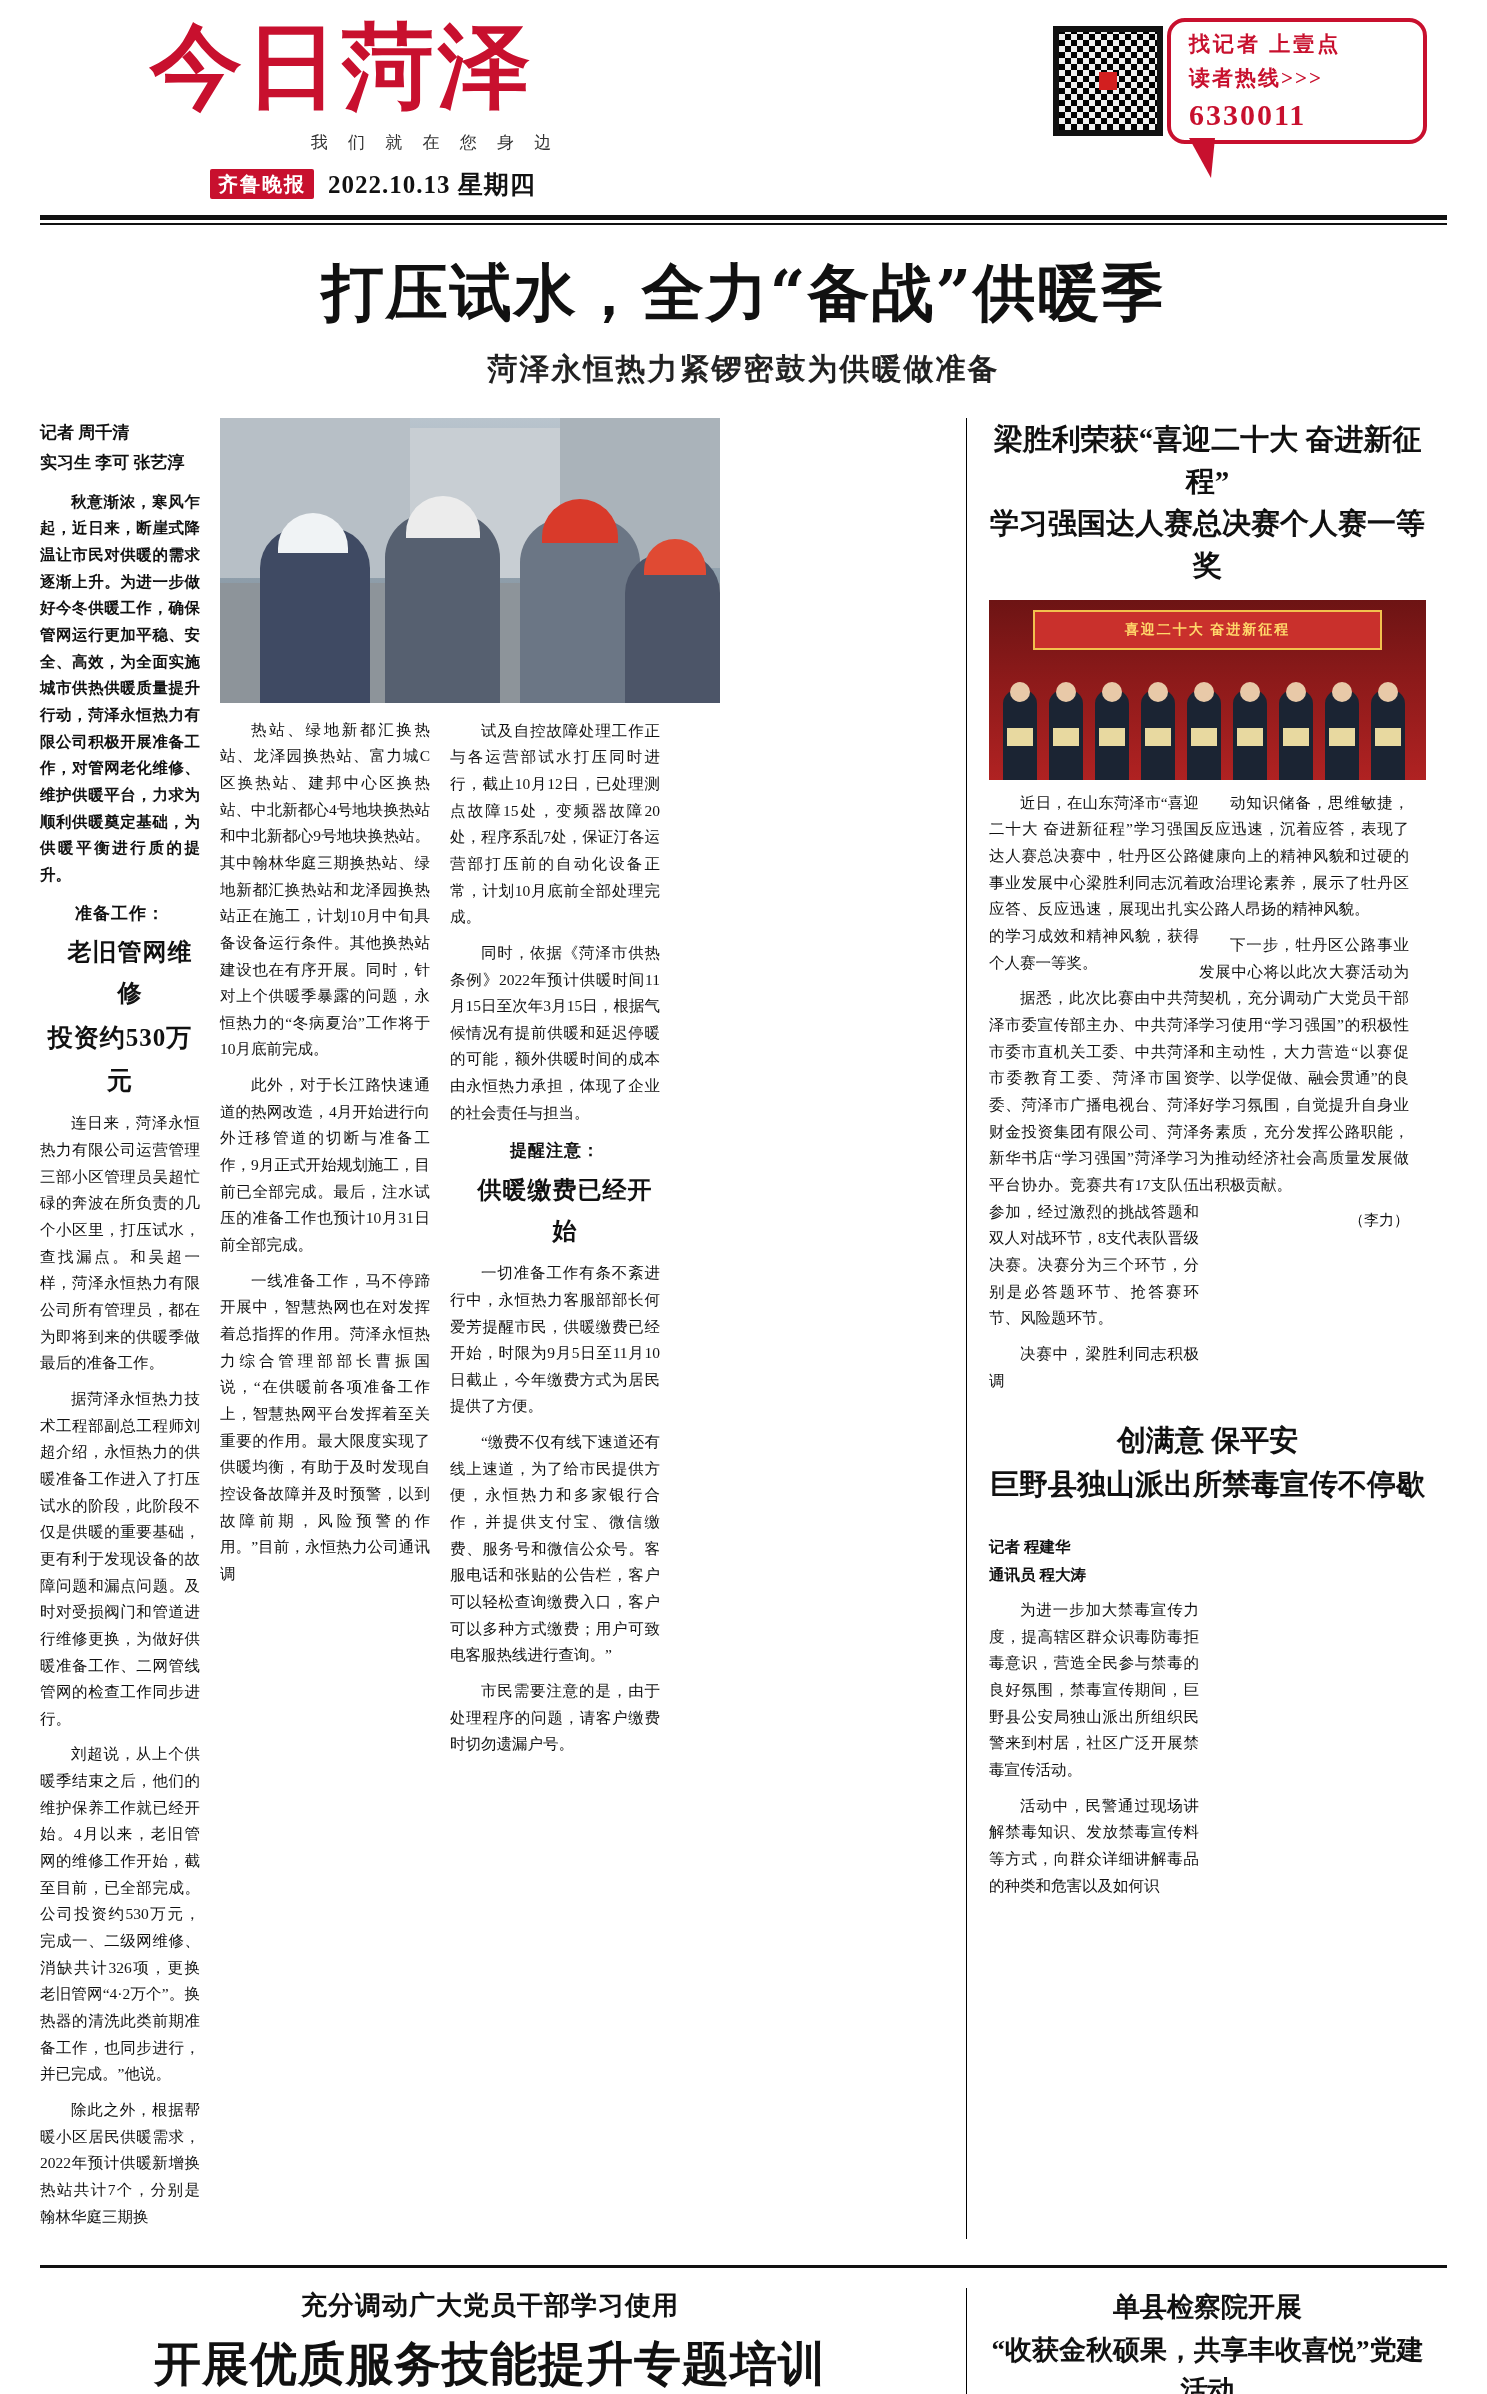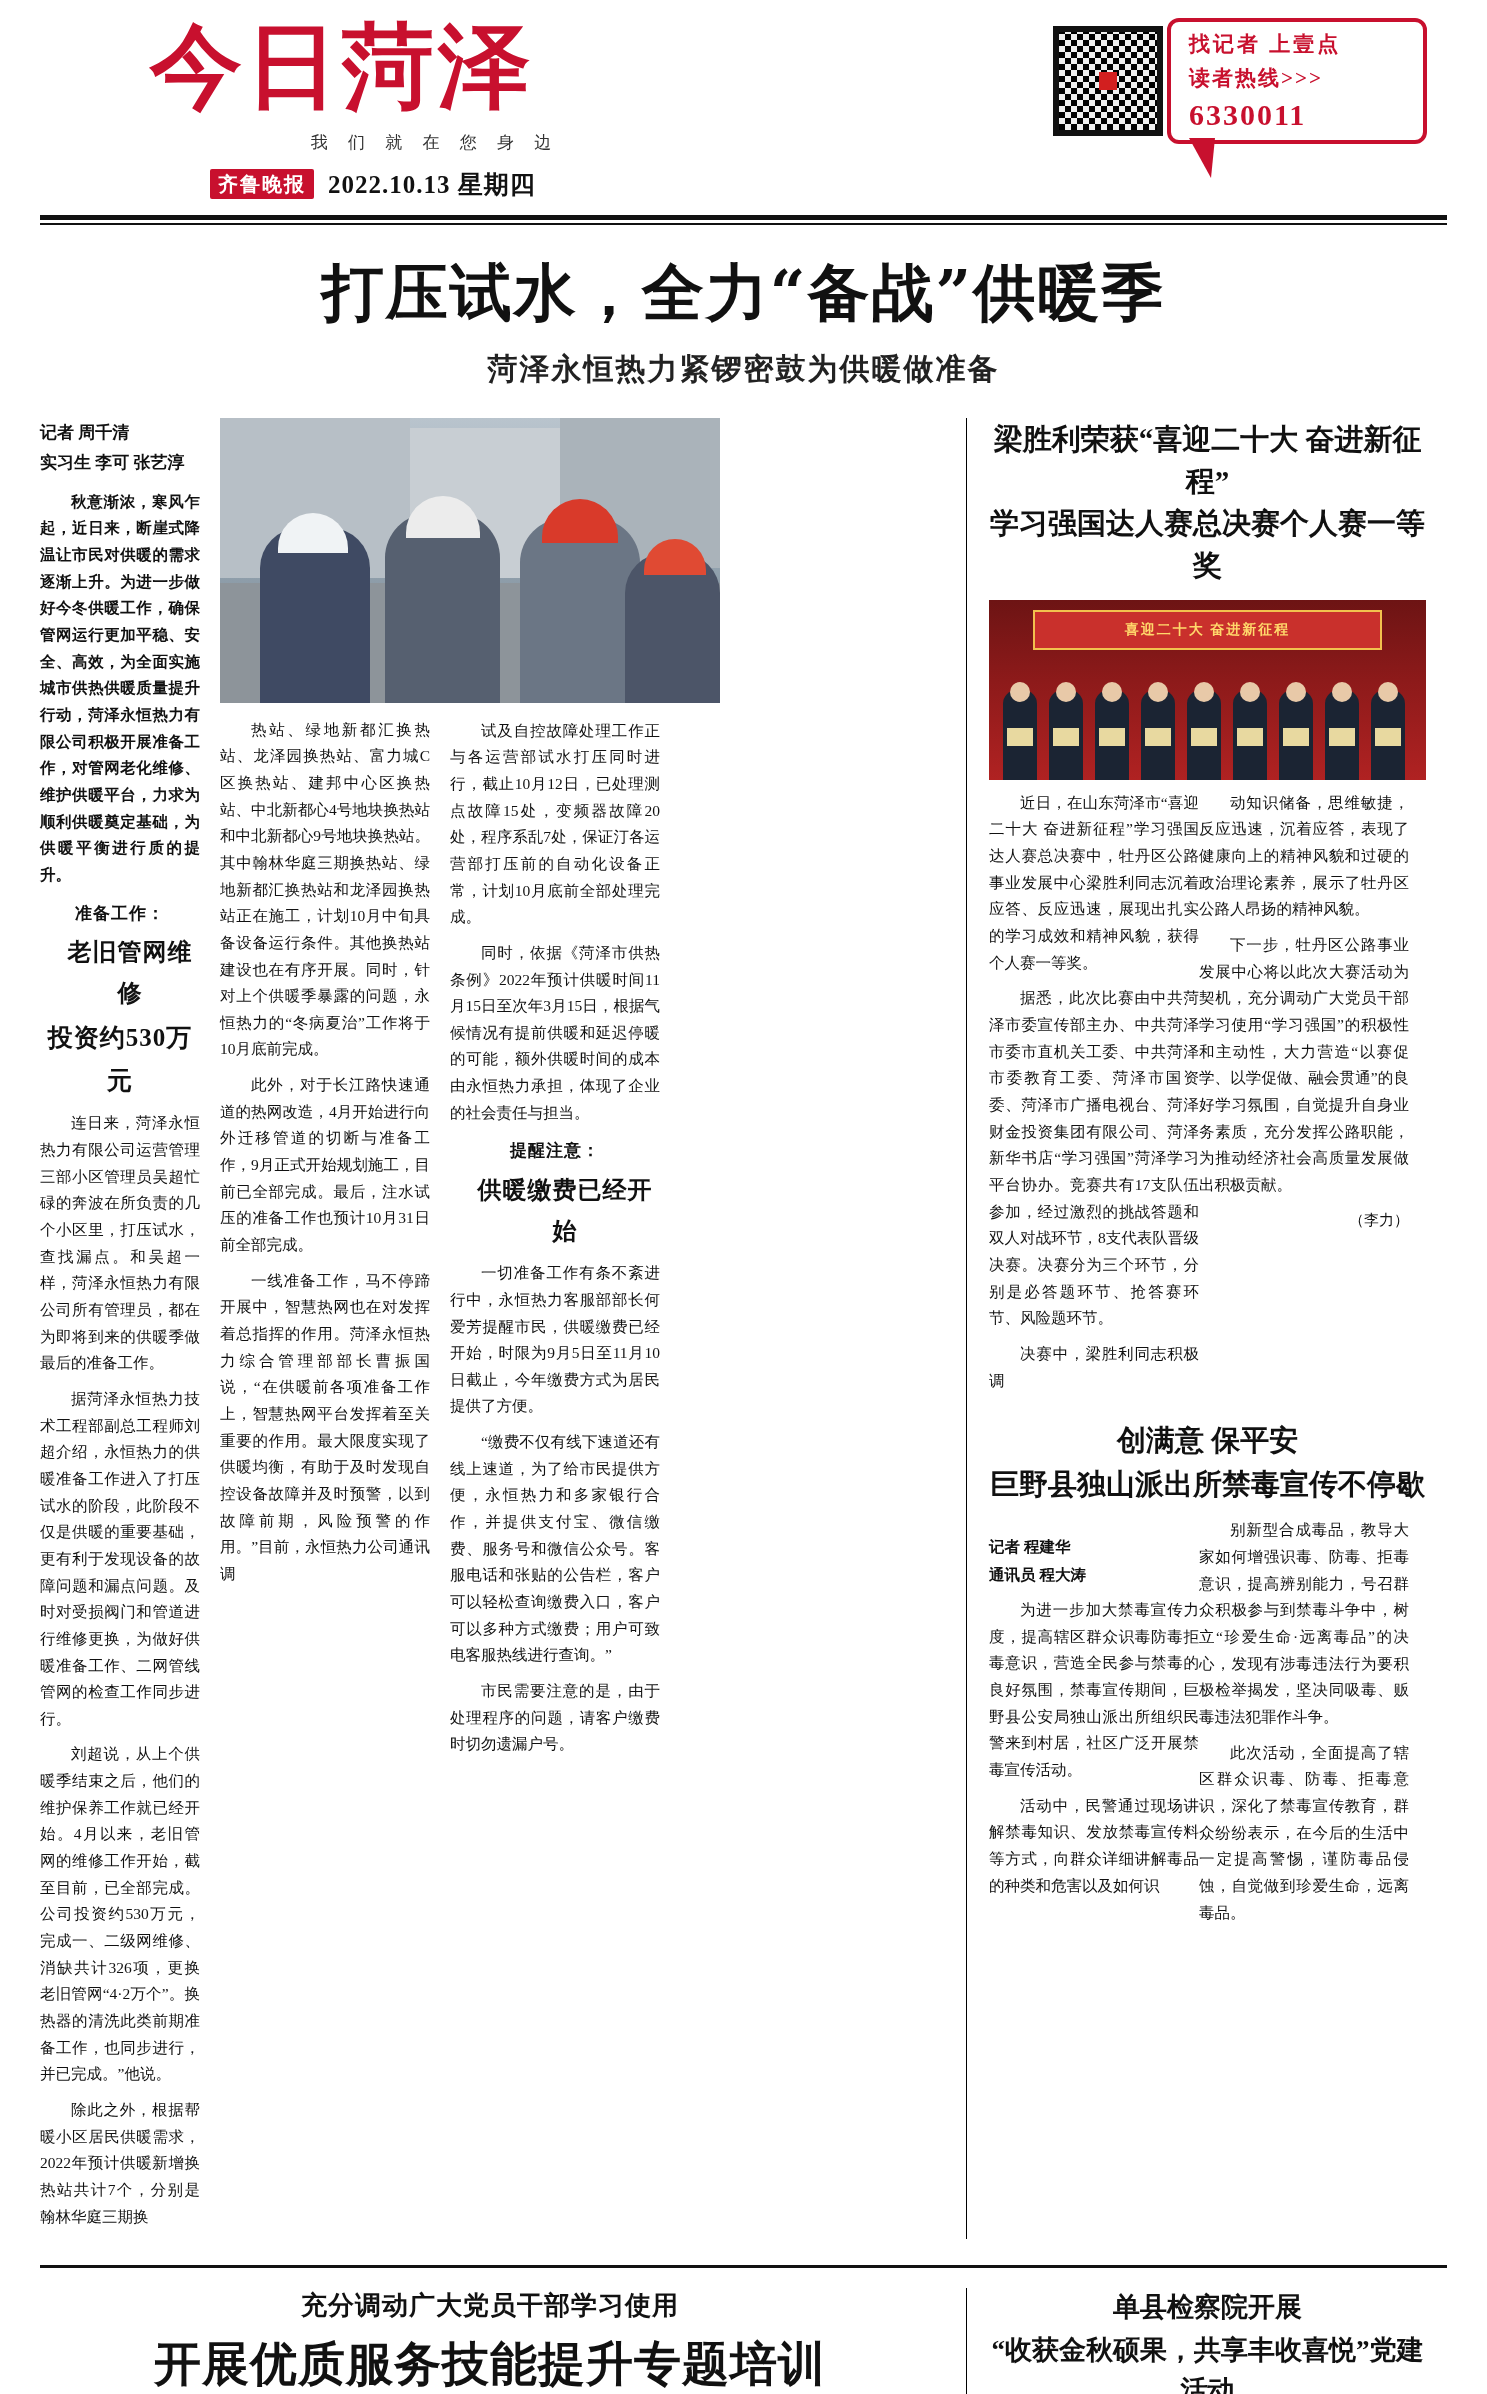--- a/index.html
+++ b/index.html
@@ -43,21 +43,21 @@
 
   .mast-right { margin-left:auto; display:flex; align-items:flex-start; padding-right: 20px; }
   .qr-box { width:110px; height:110px; background:#111; position:relative; margin-top: 8px;}
   .qr-inner { position:absolute; inset:6px; background:
      repeating-linear-gradient(90deg,#fff 0 6px,#111 6px 12px),
      repeating-linear-gradient(0deg,#fff 0 6px,#111 6px 12px);
      background-blend-mode: difference; }
   .qr-center { position:absolute; left:42%; top:42%; width:18px;height:18px;background:#d21f1f; }
   .callout {
     position:relative; margin-left:4px;
-    border:4px solid #c8102e; border-radius:12px;
+    border:4px solid #c8102e; border-radius:18px;
     padding:8px 18px 8px 18px; min-width:260px;
   }
   .callout .c1 { color:#c8102e; font-size:21px; letter-spacing:3px; font-weight:bold; }
   .callout .c2 { color:#c8102e; font-size:21px; letter-spacing:2px; font-weight:bold; margin-top:6px;}
   .callout .c3 { color:#c8102e; font-size:30px; font-weight:bold; letter-spacing:2px; margin-top:6px;}
   .callout:after{
     content:""; position:absolute; left:18px; bottom:-38px;
     border-left:22px solid transparent; border-right:4px solid transparent;
     border-top:40px solid #c8102e;
   }
@@ -296,24 +296,20 @@
       <div class="rz-head2">创满意  保平安</div>
       <div class="rz-head2" style="margin-top:2px">巨野县独山派出所禁毒宣传不停歇</div>
 
       <div class="rz-body" style="margin-top:12px">
         <div class="rc">
           <div class="rz-byline">记者  程建华</div>
           <div class="rz-byline" style="margin-top:0">通讯员  程大涛</div>
           <p style="margin-top:8px">为进一步加大禁毒宣传力度，提高辖区群众识毒防毒拒毒意识，营造全民参与禁毒的良好氛围，禁毒宣传期间，巨野县公安局独山派出所组织民警来到村居，社区广泛开展禁毒宣传活动。</p>
           <p>活动中，民警通过现场讲解禁毒知识、发放禁毒宣传料等方式，向群众详细讲解毒品的种类和危害以及如何识</p>
         </div>
-        <div class="rc">
-          <p>别新型合成毒品，教导大家如何增强识毒、防毒、拒毒意识，提高辨别能力，号召群众积极参与到禁毒斗争中，树立“珍爱生命·远离毒品”的决心，发现有涉毒违法行为要积极检举揭发，坚决同吸毒、贩毒违法犯罪作斗争。</p>
-          <p>此次活动，全面提高了辖区群众识毒、防毒、拒毒意识，深化了禁毒宣传教育，群众纷纷表示，在今后的生活中一定提高警惕，谨防毒品侵蚀，自觉做到珍爱生命，远离毒品。</p>
-        </div>
       </div>
     </div>
   </div>
 
   <div class="bottom">
     <div class="bl">
       <div class="bl-sub">充分调动广大党员干部学习使用</div>
       <div class="bl-title">开展优质服务技能提升专题培训</div>
       <div class="bl-cols">
         <div class="bc">

